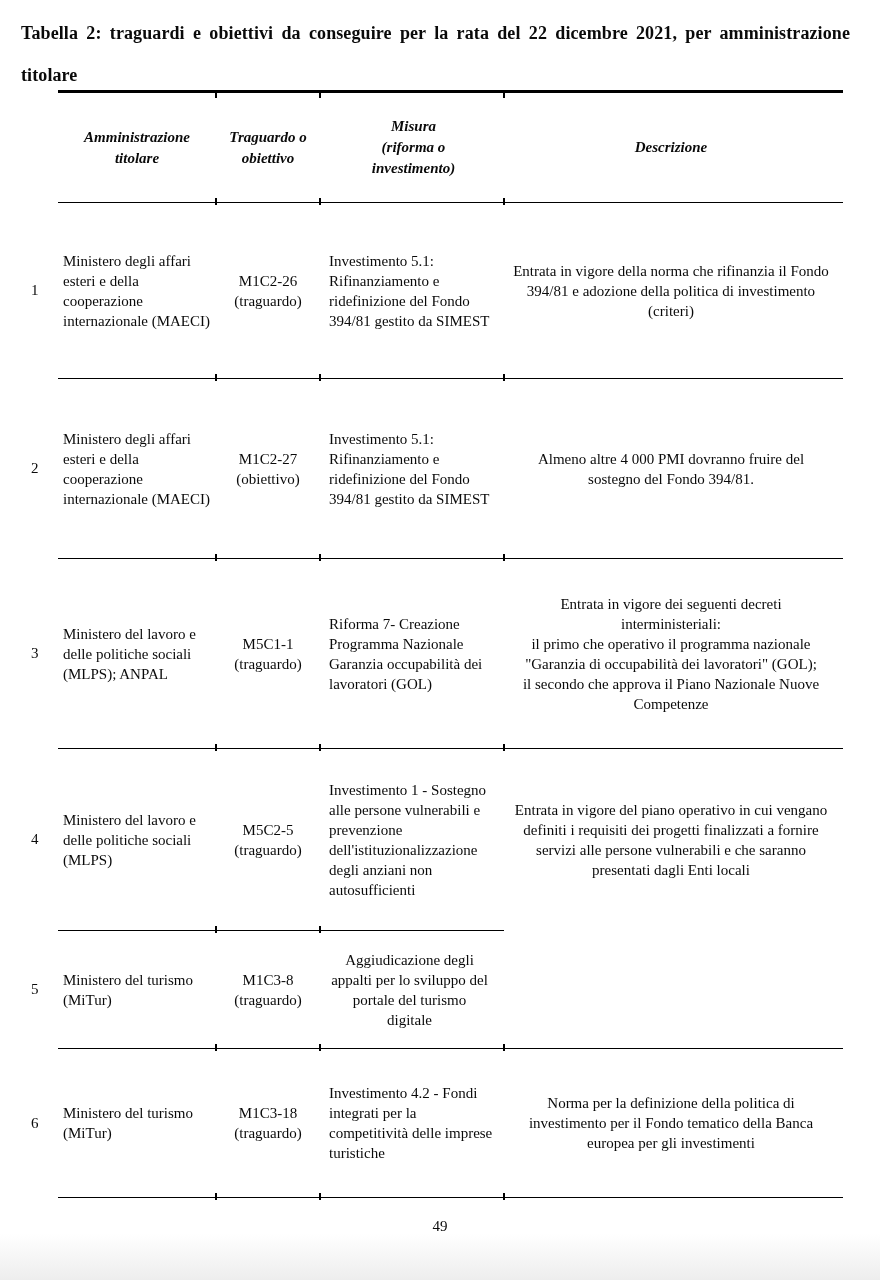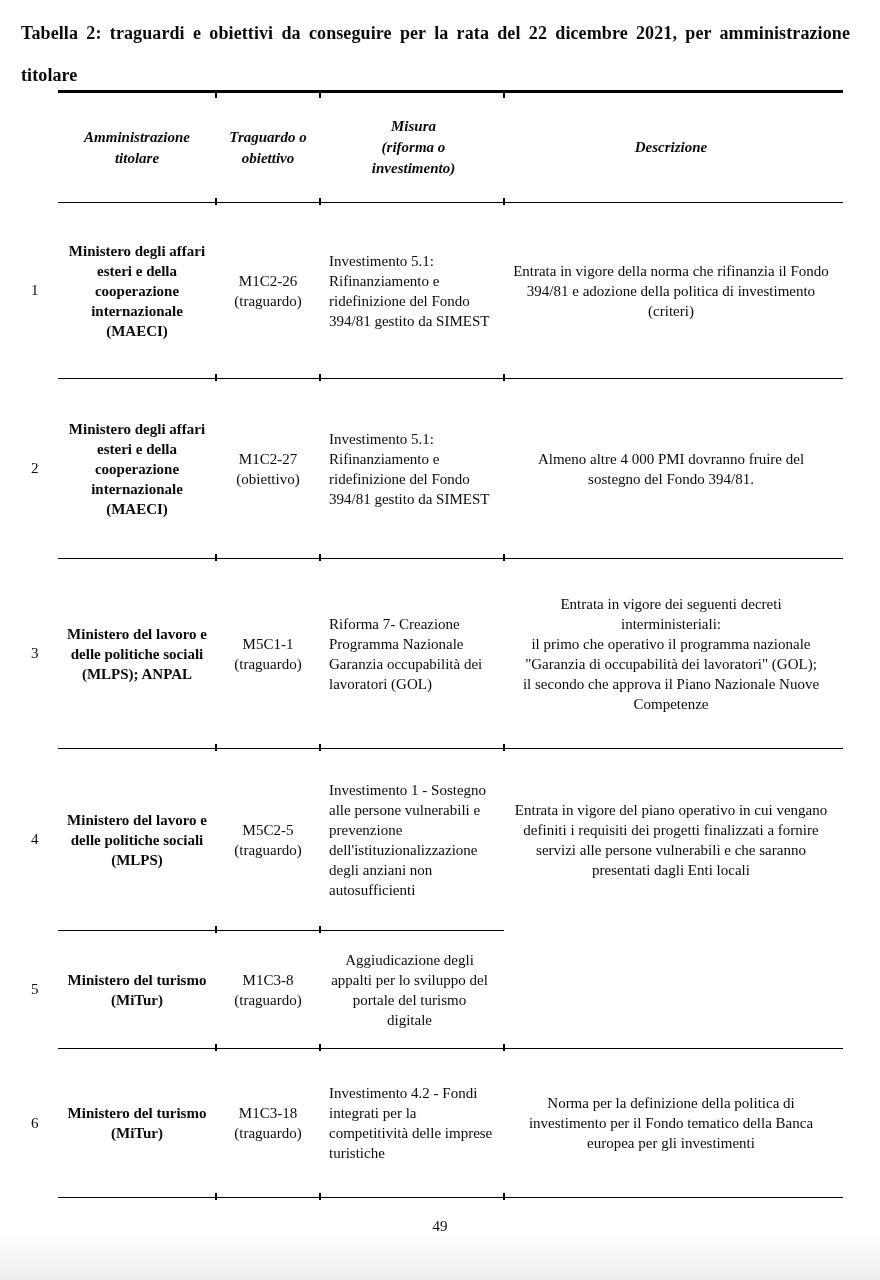--- a/index.html
+++ b/index.html
@@ -48,21 +48,21 @@
   .c2::before, .c3::before, .c4::before {
     content: "";
     position: absolute;
     left: -1px; top: -5px;
     width: 1.5px; height: 7px;
     background: #000;
   }
   .hdr .c2::before, .hdr .c3::before, .hdr .c4::before { top: -1px; height: 6px; }
 
   .c-num { padding-left: 10px; }
-  .c1 { justify-content: center; text-align: center; padding: 6px 5px; font-weight: bold; }
+  .c1 { justify-content: center; text-align: left; padding: 6px 5px; }
   .c2 { justify-content: center; text-align: center; padding: 24px 4px; }
   .c3 { text-align: left; padding: 6px 6px 6px 9px; overflow-wrap: break-word; }
   .c4 { text-align: center; padding: 6px 14px 6px 9px; }
 
   .hdr .cell {
     font-weight: bold;
     font-style: italic;
     justify-content: center;
     text-align: center;
     line-height: 21px;

